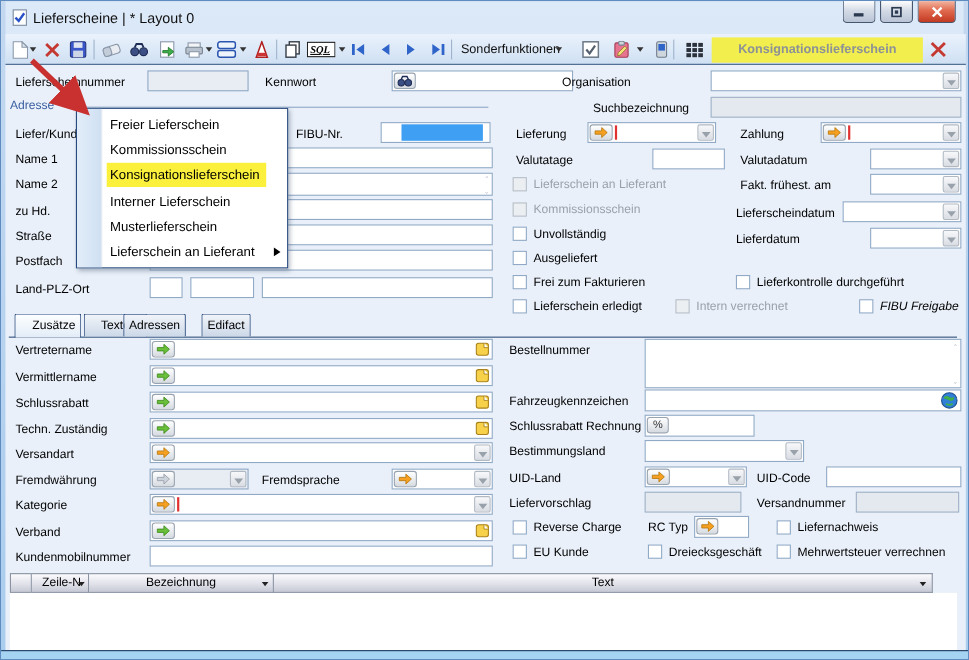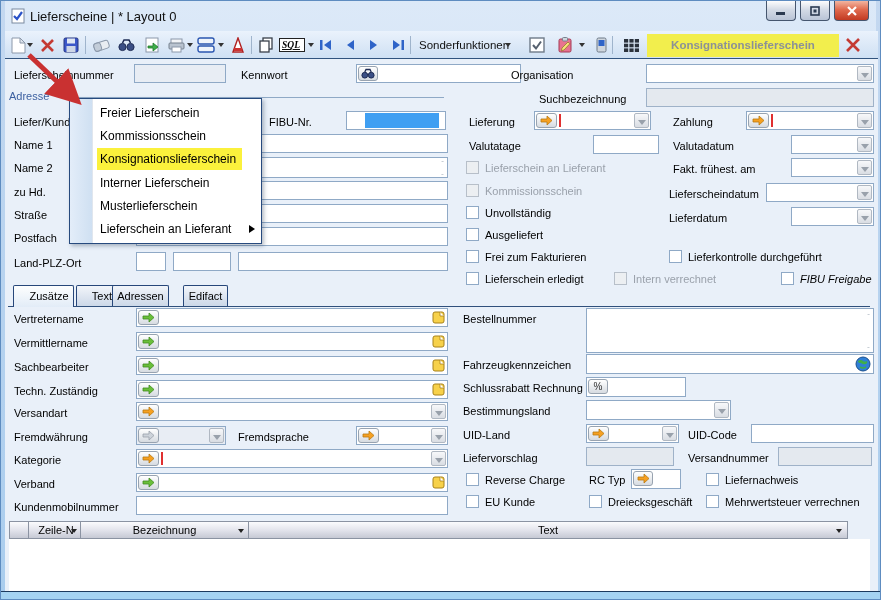--- a/index.html
+++ b/index.html
@@ -386,21 +386,21 @@
           <path d="M1 4 h6 V1 l5 4.5 L7 10 V7 H1 z" fill="#6abf3a" stroke="#3f8c1e" stroke-width="0.8"></path>
         </svg>
       </span>
     <span class="noteico">
         <svg width="13" height="13">
           <rect x="1" y="1" width="11" height="11" rx="2" fill="#f7d14a" stroke="#a8821a"></rect>
           <path d="M8 1 v4 h4" fill="#fff" stroke="#a8821a" stroke-width="0.8"></path>
         </svg>
       </span>
   </span>
-  <span class="lbl" style="left:13px;top:360px;">Sachbearbeiter</span>
+  <span class="lbl" style="left:13px;top:360px;">Schlussrabatt</span>
   <span class="inp" style="left:135px;top:355px;width:312px;">
     <span class="abtn">
         <svg width="13" height="11">
           <path d="M1 4 h6 V1 l5 4.5 L7 10 V7 H1 z" fill="#6abf3a" stroke="#3f8c1e" stroke-width="0.8"></path>
         </svg>
       </span>
     <span class="noteico">
         <svg width="13" height="13">
           <rect x="1" y="1" width="11" height="11" rx="2" fill="#f7d14a" stroke="#a8821a"></rect>
           <path d="M8 1 v4 h4" fill="#fff" stroke="#a8821a" stroke-width="0.8"></path>

